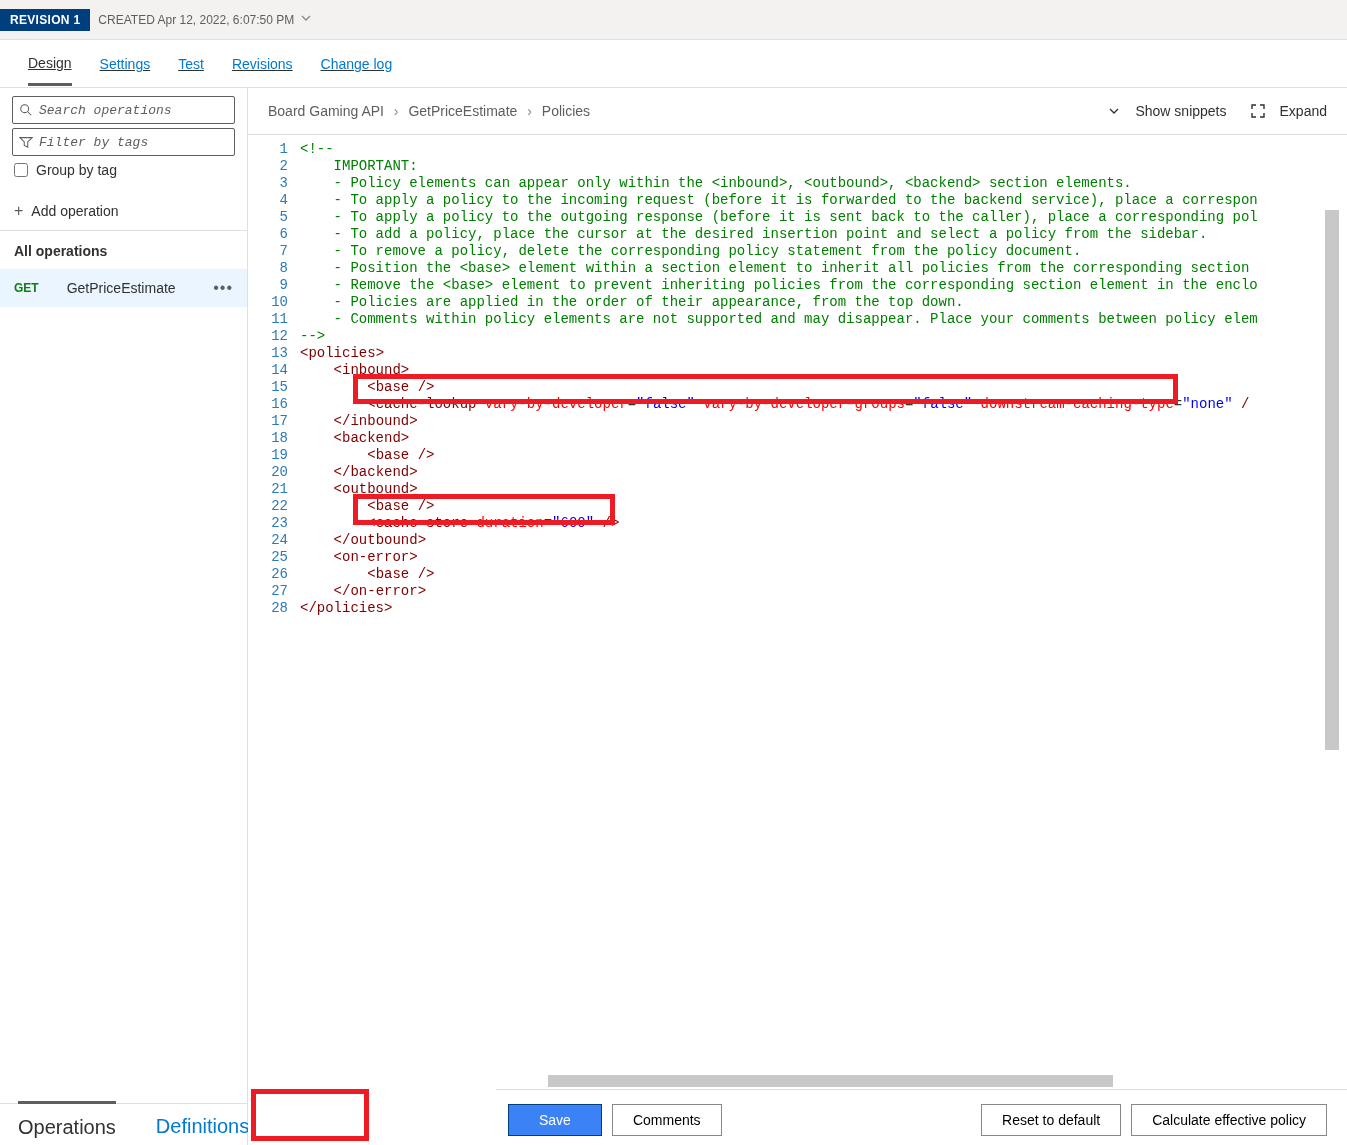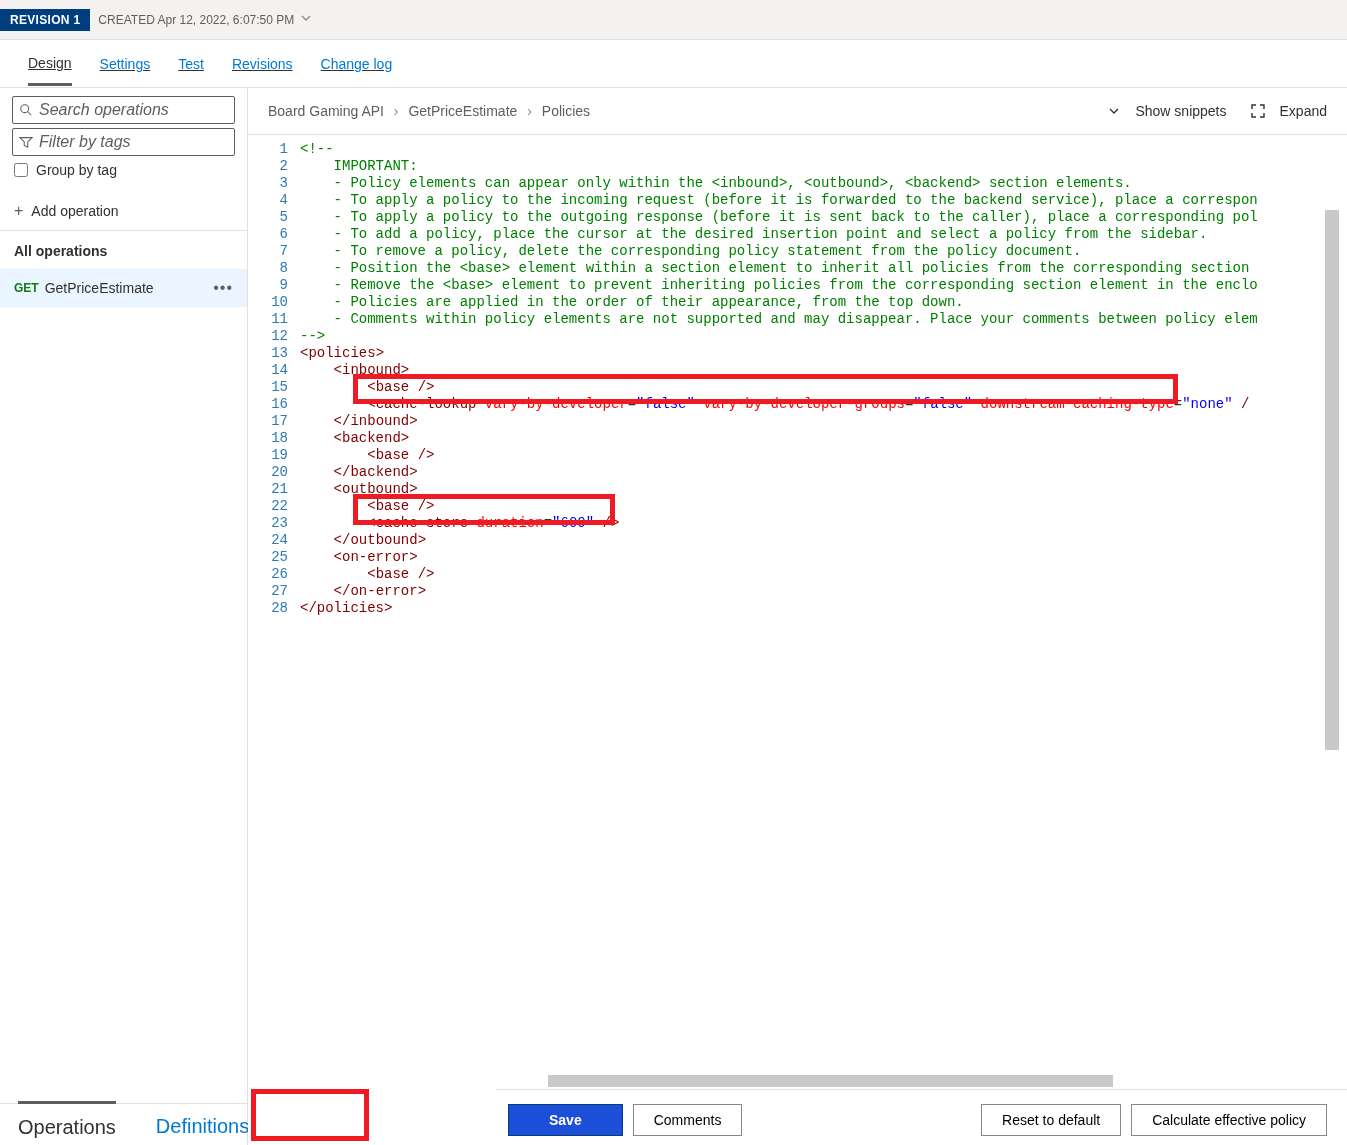--- a/index.html
+++ b/index.html
@@ -89,22 +89,23 @@
     margin-bottom: 4px;
     font-style: italic;
     color: #605e5c;
   }
   .search-box svg, .filter-box svg { margin-right: 6px; flex-shrink:0; }
   .search-box input, .filter-box input {
     border: none;
     outline: none;
     width: 100%;
     font-style: italic;
-    font-size: 16px;
+    font-size: 13px;
     color: #3b82f6;
+    font-family: Liberation Mono, monospace;
   }
   .search-box input::placeholder, .filter-box input::placeholder { color: #605e5c; }
 
   .group-row {
     display: flex;
     align-items: center;
     margin: 6px 2px 14px 2px;
     font-size: 14px;
     color: #323130;
   }
@@ -130,21 +131,21 @@
     display: flex;
     align-items: center;
     padding: 10px 14px;
     background: #eaf5ff;
     cursor: pointer;
     justify-content: space-between;
   }
   .op-item .left {
     display: flex;
     align-items: center;
-    gap: 6px;
+    gap: 28px;
   }
   .op-method {
     color: #107c10;
     font-weight: 600;
     font-size: 12px;
   }
   .op-name { font-size: 14px; }
   .op-dots { color:#605e5c; font-size: 16px; letter-spacing: 1px; }
 
   .left-spacer { flex:1; }
@@ -268,25 +269,24 @@
   .btn {
     padding: 7px 20px;
     font-size: 14px;
     border: 1px solid #8a8886;
     background: #fff;
     cursor: pointer;
     min-height: 32px;
     display:flex; align-items:center; justify-content:center;
   }
   .btn-primary {
-    background: #1d4ed8;
+    background: #3b82f6;
     color: #fff;
     border-color: #003e7e;
-    padding: 7px 40px;
-    font-weight: bold;
+    padding: 7px 30px;
   }
   .box-save {
     position:absolute;
     border: 5px solid #ed1c24;
     left: 251px; bottom: 4px;
     width: 118px; height: 52px;
     pointer-events:none; z-index:10;
   }
 </style>
 </head>

